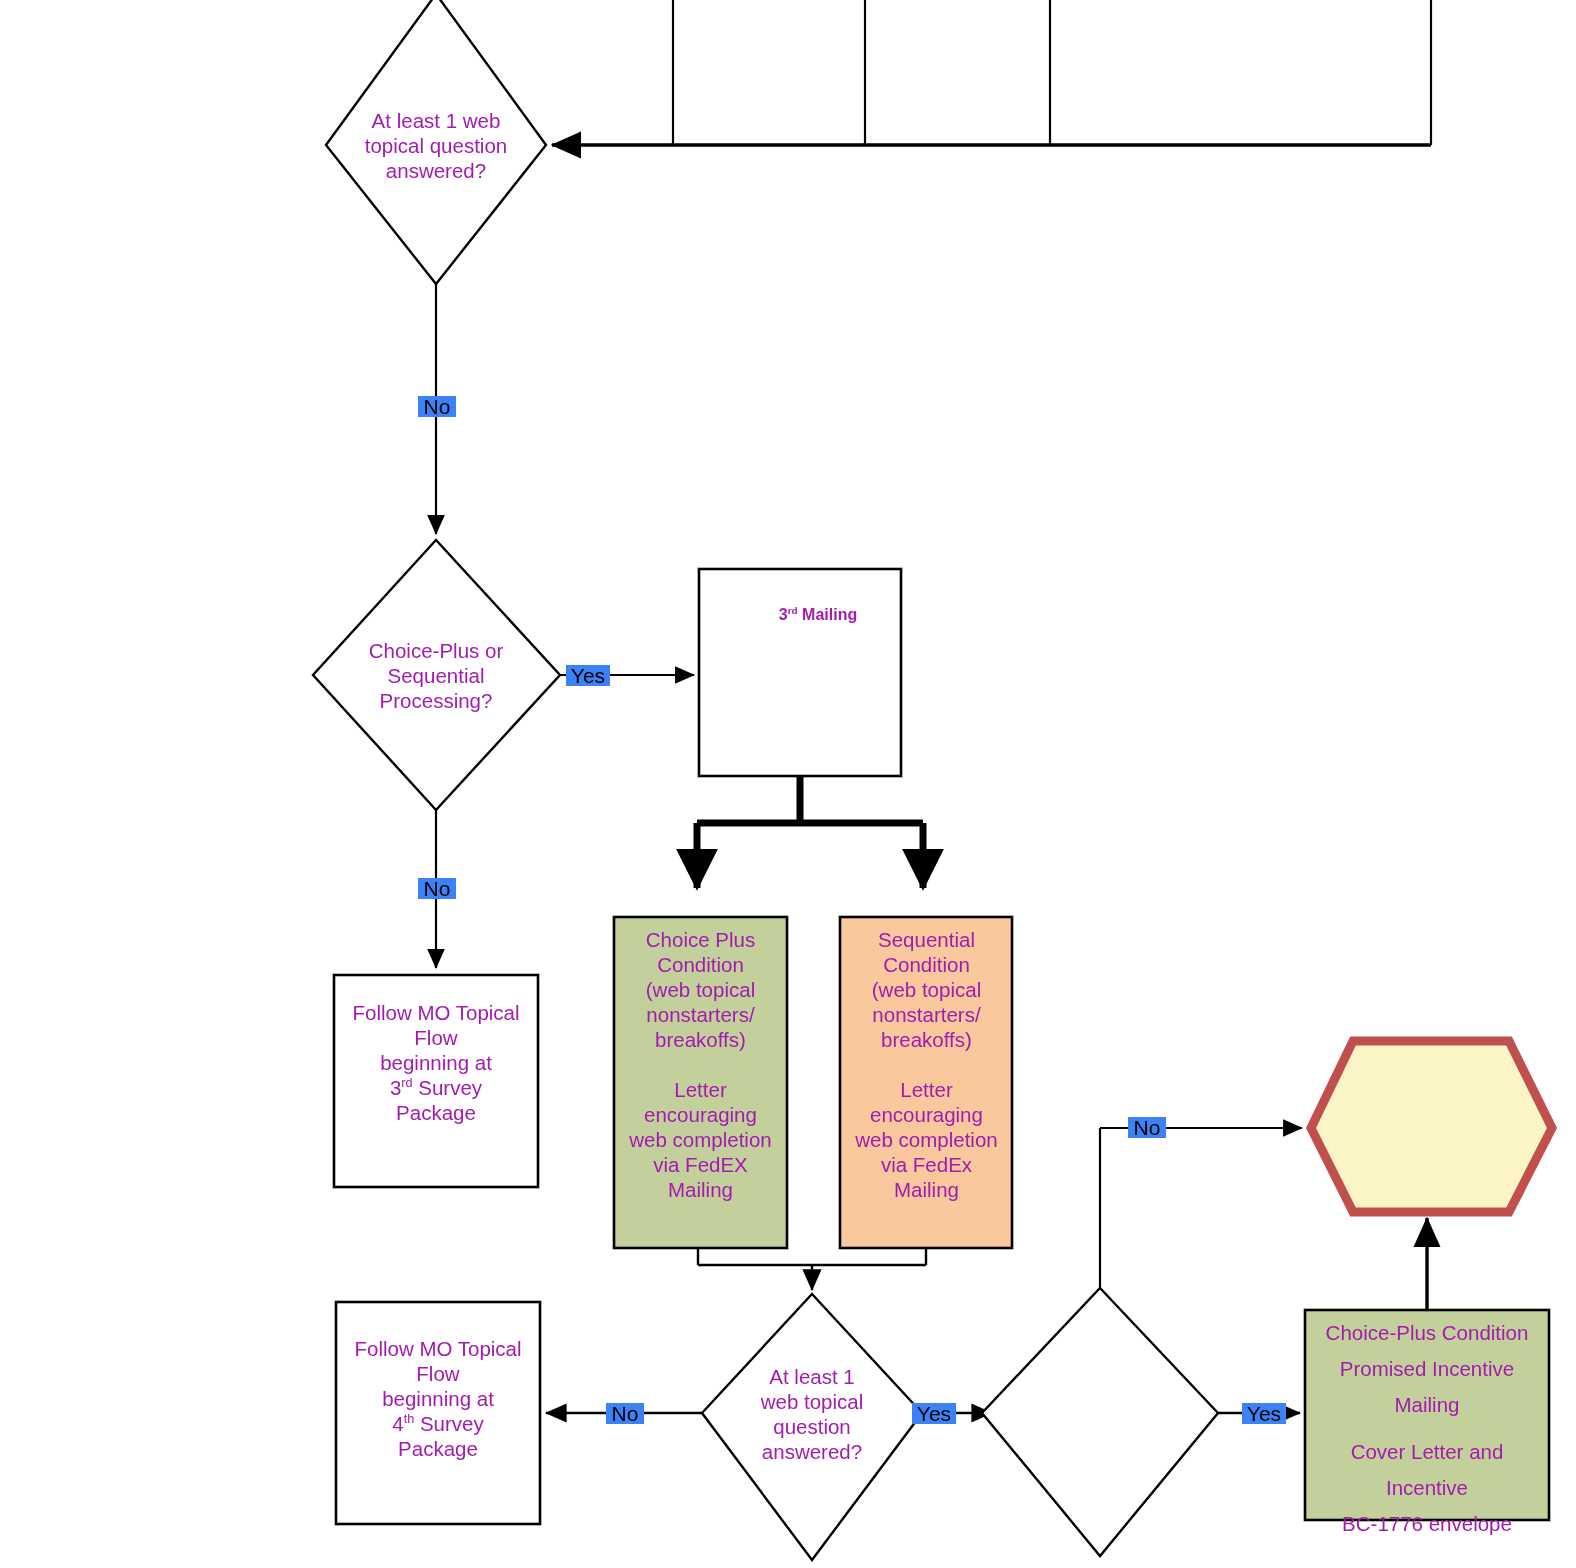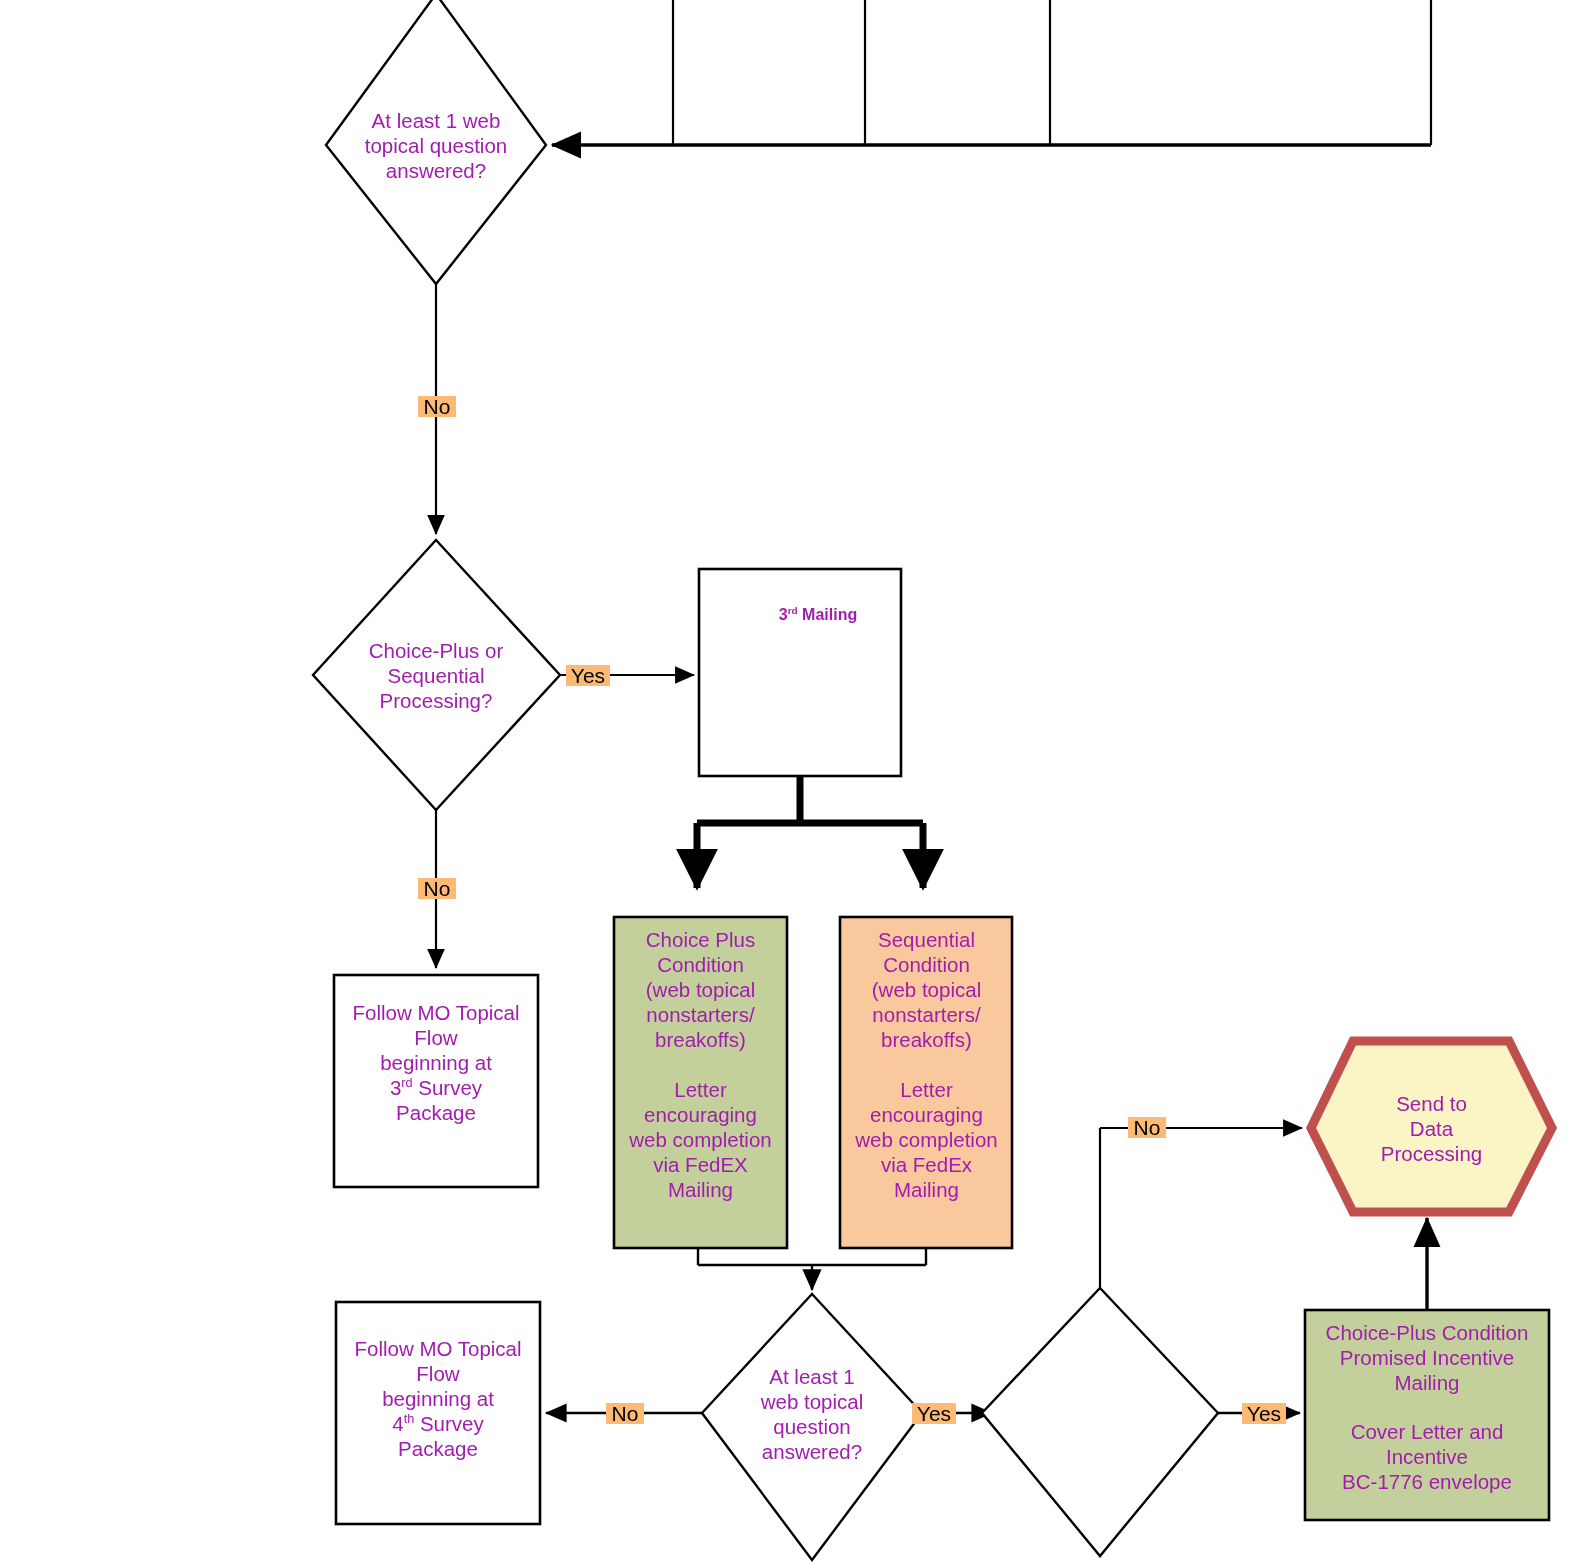--- a/index.html
+++ b/index.html
@@ -29,21 +29,21 @@
     align-items: center;
     justify-content: center;
     text-align: center;
     color: #a21caf;
     line-height: 1.22;
     white-space: pre-line;
     pointer-events: none;
   }
   .edge-label {
     position: absolute;
-    background: #fdba74;
+    background: #3b82f6;
     color: #000000;
     font-size: 21px;
     text-align: center;
     line-height: 1;
     padding: 0 1px;
   }
   sup { font-size: 0.62em; vertical-align: super; line-height: 0; }
   .b { font-weight: normal; }
 </style>
 </head>
@@ -177,25 +177,22 @@
 web completion
 via FedEx
 Mailing</div>
 
   <div class="node-text" style="left:722px; top:1354px; width:180px; height:120px; font-size:20.5px;">At least 1
 web topical
 question
 answered?</div>
 
 
-  <div class="node-text" style="left:1311px; top:1078px; width:241px; height:100px; font-size:20.5px;">Send to
-Data
-Processing</div>
-
-  <div class="node-text" style="left:1305px; top:1320px; width:244px; height:195px; font-size:20.5px; flex-direction:column; justify-content:flex-start;">
+
+  <div class="node-text" style="left:1305px; top:1320px; width:244px; height:195px; font-size:20.5px; flex-direction:column; justify-content:flex-start;gap:11px;">
     <span>Choice-Plus Condition</span>
     <span class="b">Promised Incentive</span>
     <span class="b">Mailing</span>
     <span style="height:24px;"></span>
     <span>Cover Letter and</span>
     <span>Incentive</span>
     <span>BC-1776 envelope</span>
   </div>
 
   <div class="edge-label" style="left:418px; top:396px; width:36px;">No</div>

